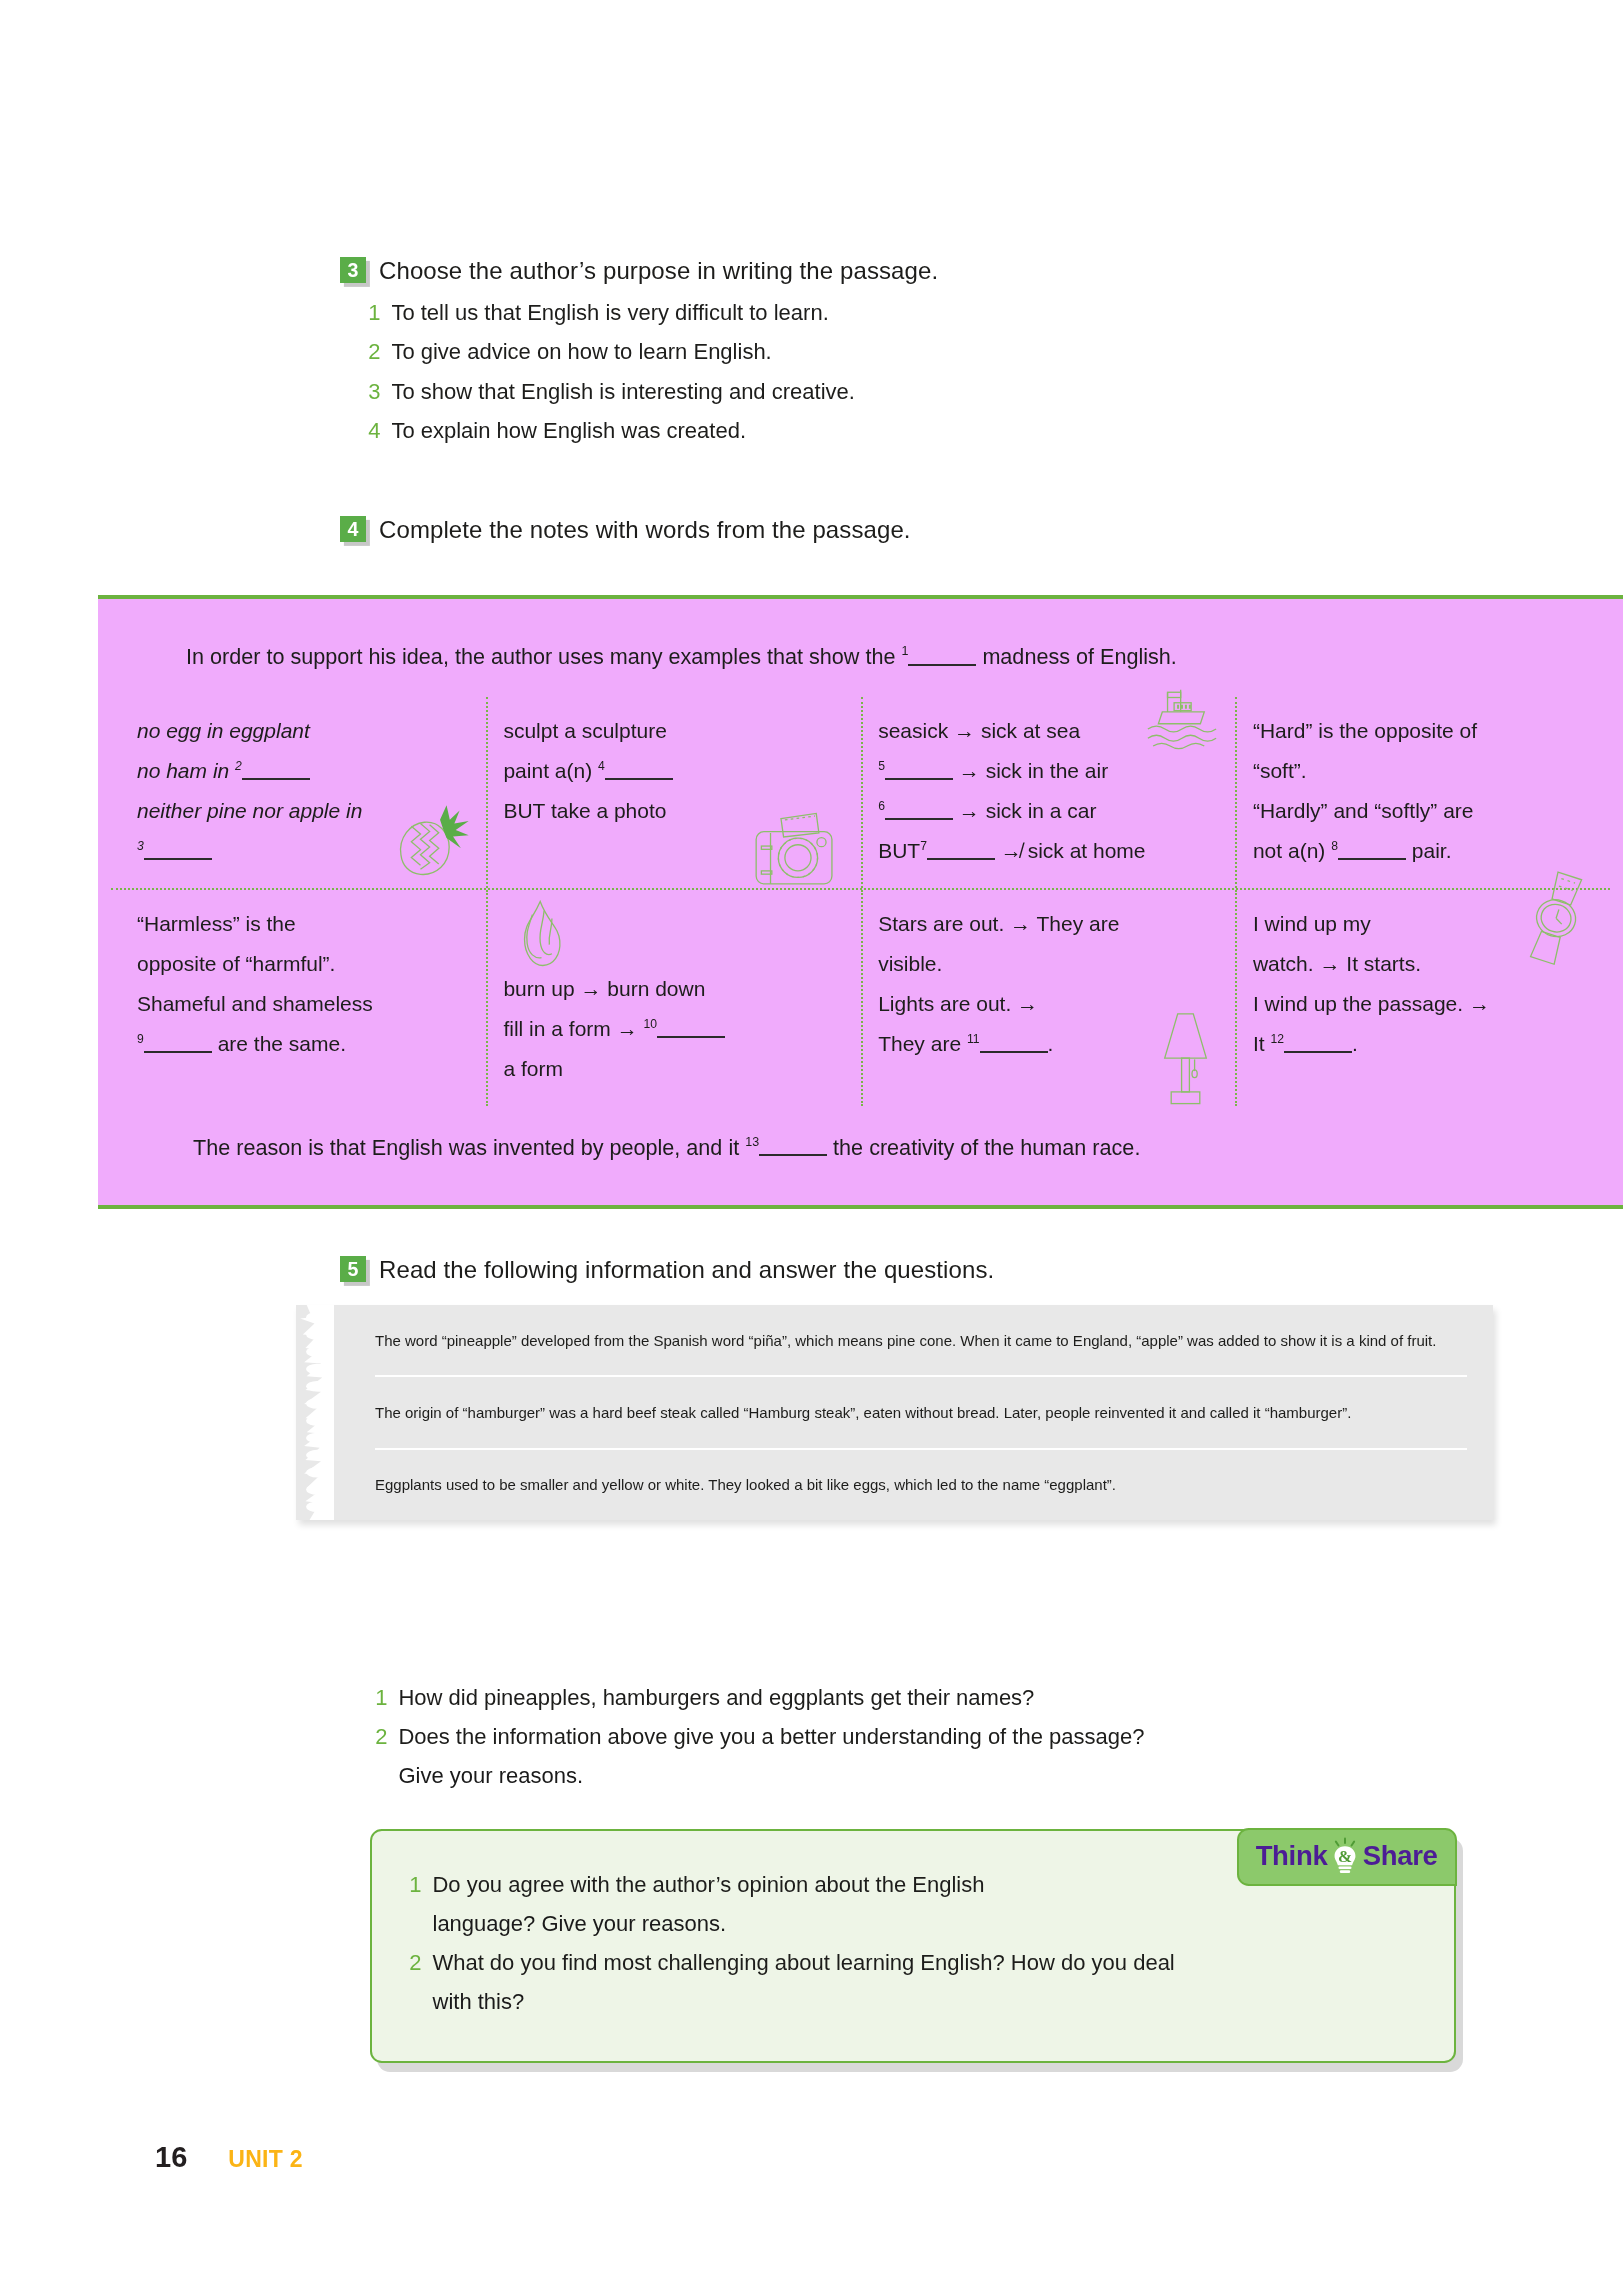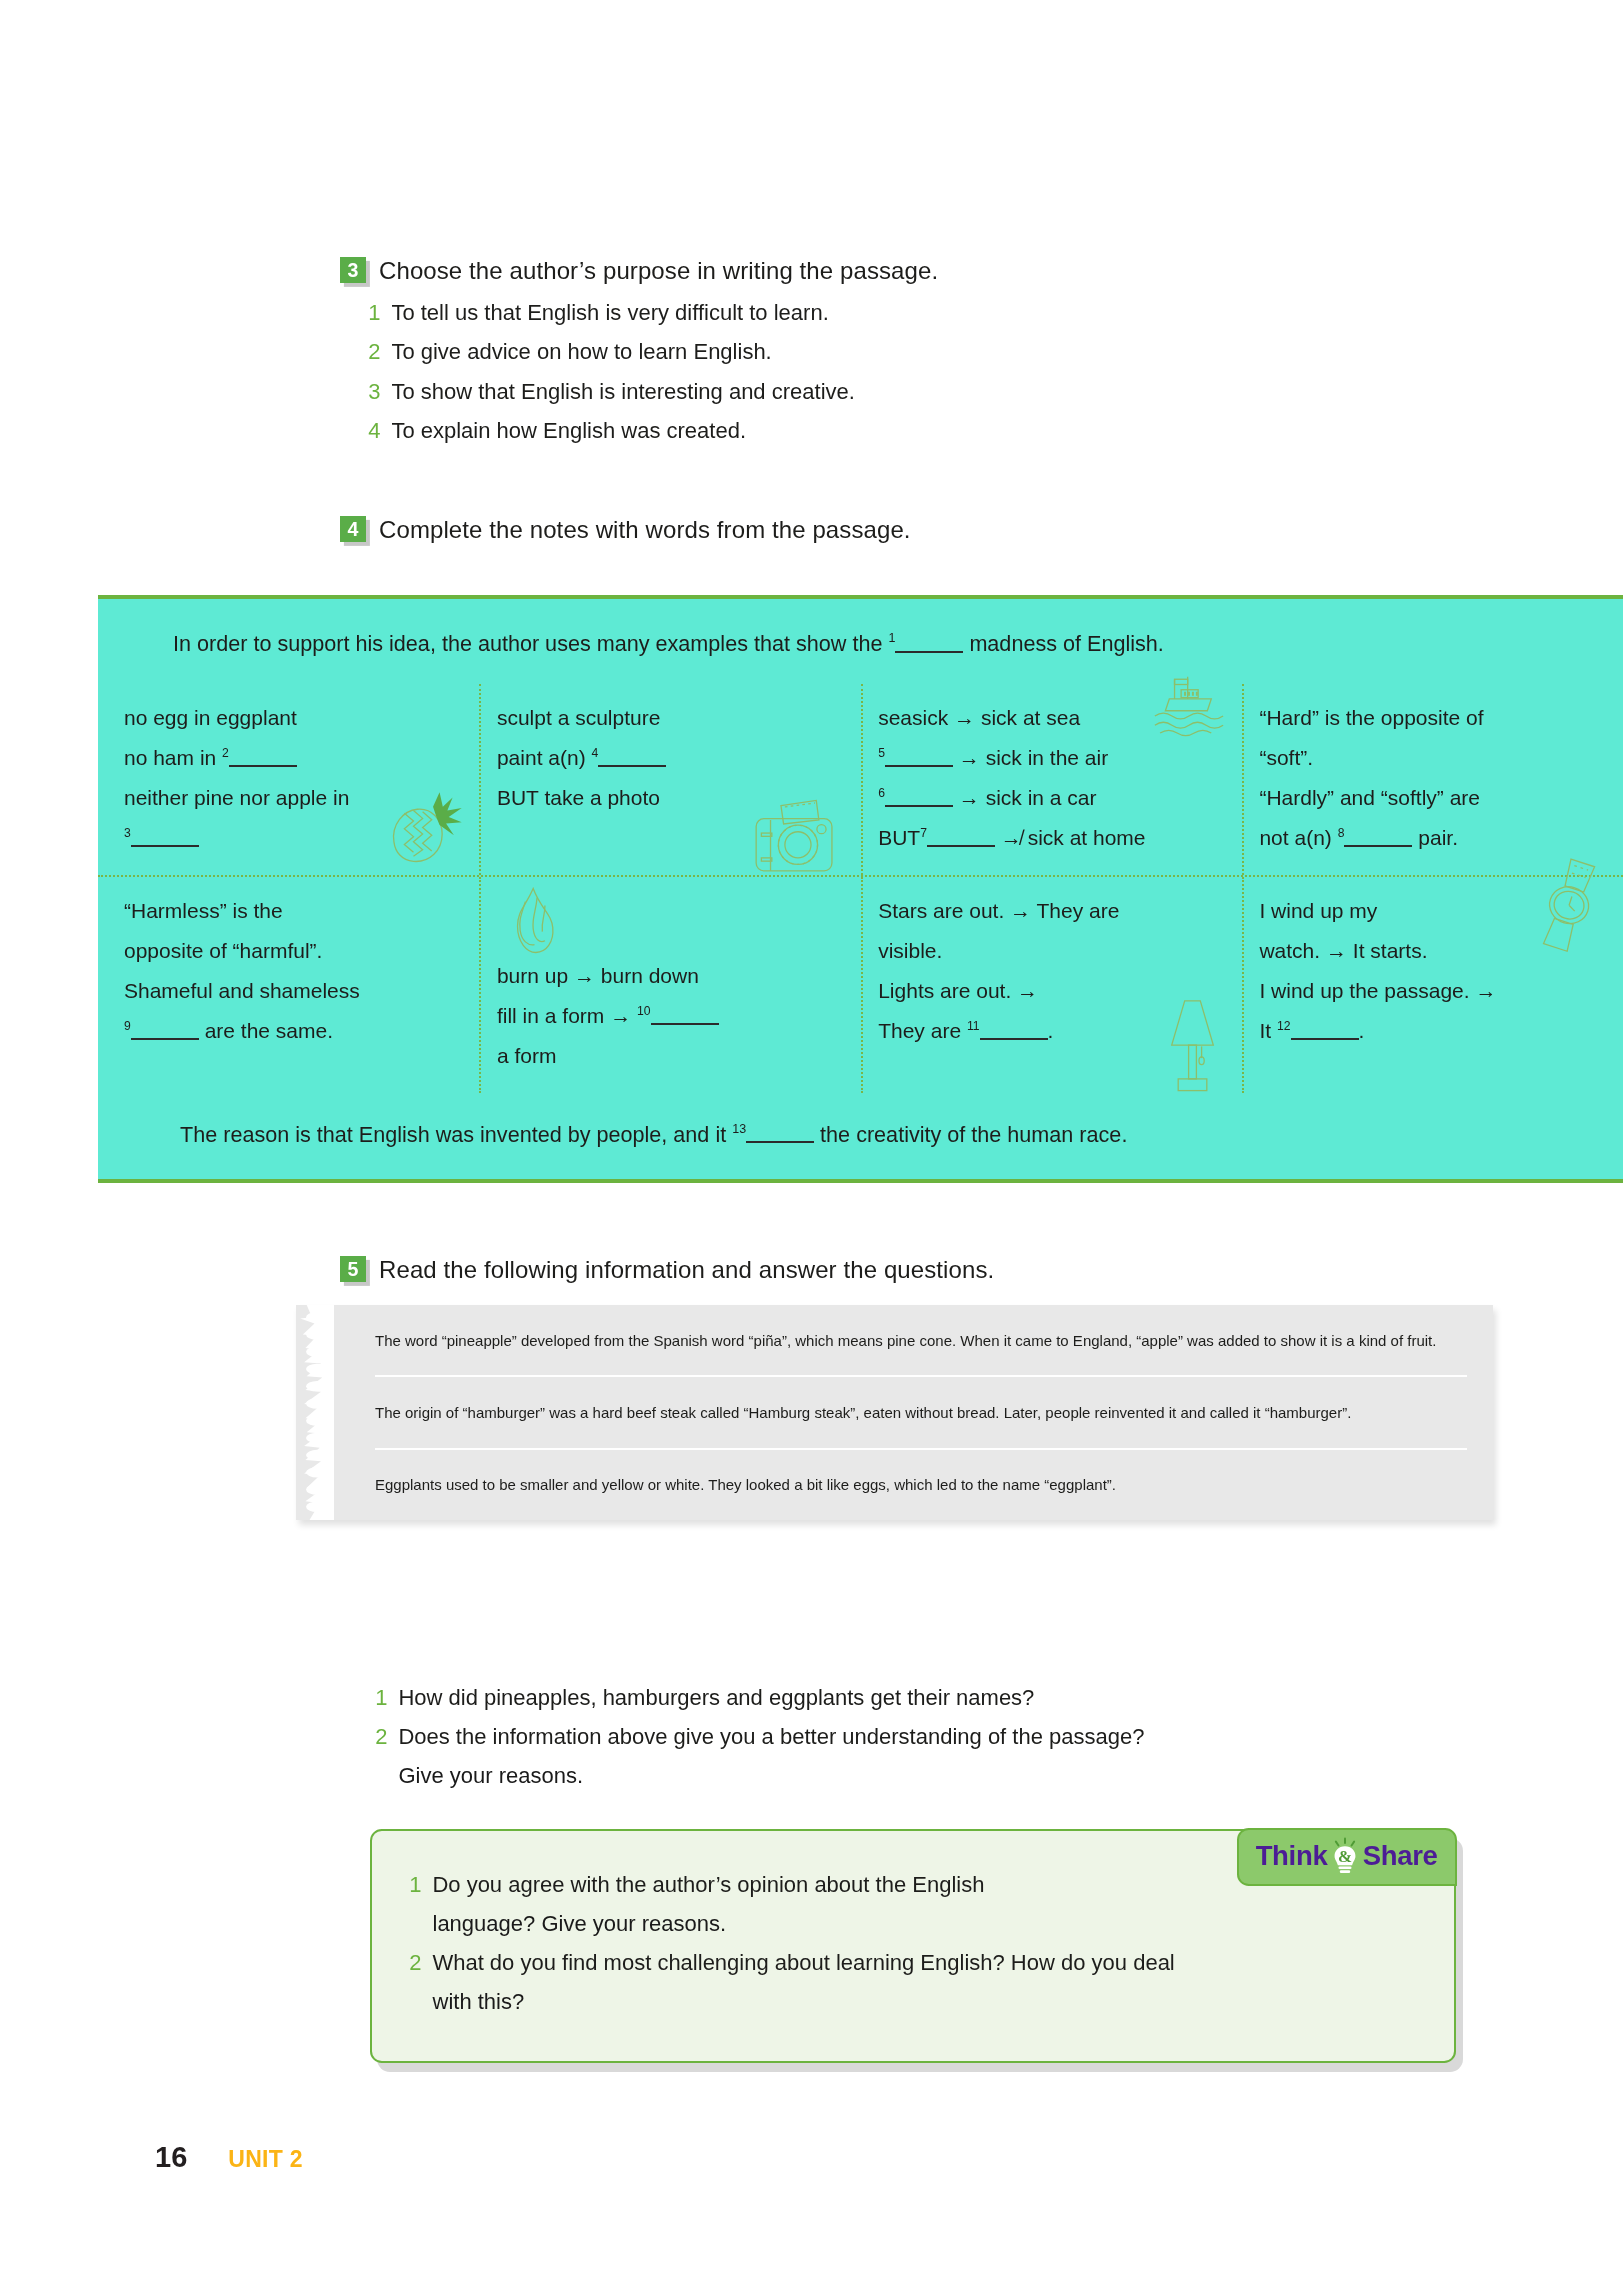--- a/index.html
+++ b/index.html
@@ -63,25 +63,25 @@
   #sec3 .opt-list { margin-left: 26px; margin-top: 9.2px; }
 
   
   #sec4 { position: absolute; left: 340px; top: 516px; width: 1145px; }
 
   
   #notes-panel {
     position: absolute;
     left: 98px; top: 595px;
     width: 1525px;
-    background: #5eead4;
+    background: #f0abfc;
     border-top: 4.6px solid #6cb33f;
     border-bottom: 4.6px solid #6cb33f;
     box-sizing: border-box;
-    padding: 0;
+    padding: 13px;
   }
   .notes-lead, .notes-tail {
     font-size: 21.6px;
     line-height: 1.4;
     color: #1d1d1b;
     padding: 29px 39px 25px 75px;
   }
   .notes-tail { padding: 26px 39px 30px 82px; }
 
   .notes-grid {
@@ -239,21 +239,21 @@
 <div id="notes-panel">
 
   <div class="notes-lead">
     <span>In order to support his idea, the author uses many examples that show the</span>
     <sup>1</sup><span class="blank"></span>
     <span>madness of English.</span>
   </div>
 
   <div class="notes-grid">
 
-    <div class="cell" style="padding-left:26px;">
+    <div class="cell" style="padding-left:26px;font-style:italic;">
       <p>no egg in eggplant</p>
       <p><span>no ham in</span>
         <sup>2</sup><span class="blank"></span></p>
       <p>neither pine nor apple in</p>
       <p><sup>3</sup><span class="blank"></span></p>
       <svg class="ico" style="right:13px;bottom:-3.9px;" width="92" height="88" viewBox="0 0 140 135">
         <g fill="none" stroke="#8dbf6a" stroke-width="2">
           <path d="M30 78 C26 52 44 30 66 28 C88 26 104 44 104 66 C104 92 84 110 60 108 C42 106 32 94 30 78 Z"></path>
           <path d="M46 34 L60 46 L46 58 L60 70 L46 82 L60 94"></path>
           <path d="M60 30 L74 42 L60 54 L74 66 L60 78 L74 90 L60 100"></path>

